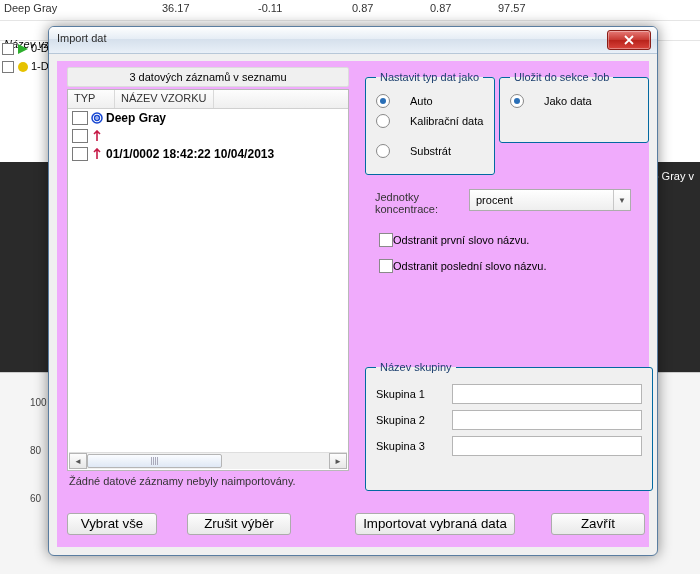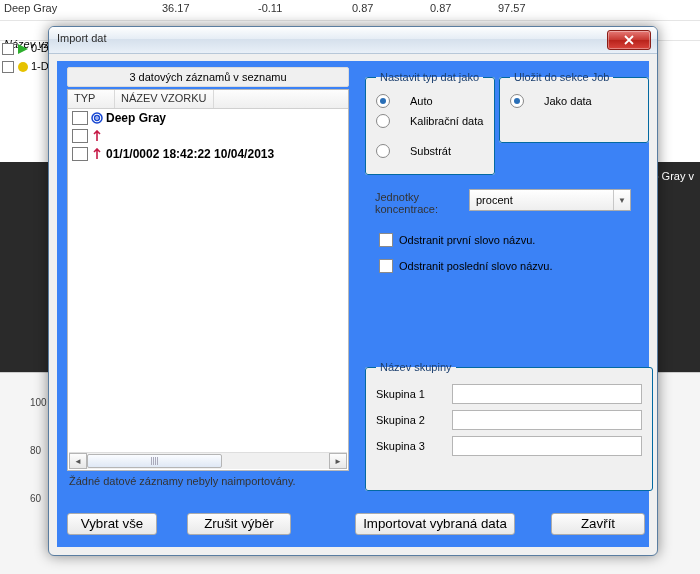--- a/index.html
+++ b/index.html
@@ -16,21 +16,21 @@
   .axis-area{position:absolute;left:0;top:372px;width:700px;height:202px;background:#f5f5f5;border-top:1px solid #ccc}
   .axis-tick{position:absolute;left:30px;color:#444;font-size:10px}
 
   
   .dlg-shadow{position:absolute;left:48px;top:26px;width:608px;height:528px;border:1px solid #5a7da0;border-radius:6px;background:#f0f0f0;box-shadow:0 0 14px rgba(0,0,0,.45)}
   .titlebar{height:26px;border-radius:5px 5px 0 0;background:linear-gradient(#fdfefe,#e6edf5 45%,#d5e0ec 46%,#e9f0f8);border-bottom:1px solid #b7c7d8;position:relative}
   .titlebar .title{position:absolute;left:8px;top:5px;color:#2a2a2a}
   .close-btn{position:absolute;right:6px;top:3px;width:42px;height:18px;border-radius:3px;background:linear-gradient(#e67a76,#c83a33 48%,#b9231b 52%,#d9433b);border:1px solid #8a1e17;box-shadow:inset 0 0 0 1px rgba(255,255,255,.35);color:#fff;text-align:center;line-height:16px;font-size:11px;cursor:default}
   .close-btn svg{vertical-align:middle}
 
-  .dlg-body{position:absolute;left:8px;top:34px;right:8px;bottom:8px;background:#3b82f6}
+  .dlg-body{position:absolute;left:8px;top:34px;right:8px;bottom:8px;background:#f0abfc}
 
   .count-frame{position:absolute;left:10px;top:6px;width:280px;height:18px;border:1px solid #dcdcdc;border-radius:2px;text-align:center;line-height:18px;background:#f0f0f0}
   .list-box{position:absolute;left:10px;top:28px;width:280px;height:380px;border:1px solid #b9b9b9;background:#fff}
   .list-hdr{height:18px;background:linear-gradient(#fdfdfd,#efefef);border-bottom:1px solid #d0d0d0;display:flex}
   .list-hdr .col{border-right:1px solid #d9d9d9;padding:2px 6px;font-size:11px;color:#333}
   .col-typ{width:34px}
   .list-rows{overflow:hidden}
   .lrow{height:18px;display:flex;align-items:center}
   .lrow .cbox{width:14px;height:12px;border:1px solid #7a7a7a;margin:0 2px 0 4px;background:#fff}
   .ricon{width:14px;height:14px;margin-right:2px;display:flex;align-items:center;justify-content:center}
@@ -47,21 +47,21 @@
   fieldset.grp legend{font-size:11px;color:#1a3e6e;padding:0 4px}
   .grp-type{left:308px;top:10px;width:108px;height:84px}
   .grp-save{left:442px;top:10px;width:128px;height:52px}
   .radio-row{display:flex;align-items:center;height:20px;gap:20px}
   .radio{width:12px;height:12px;border:1px solid #888;border-radius:50%;background:#fff;display:inline-flex;align-items:center;justify-content:center}
   .radio.sel::after{content:"";width:6px;height:6px;border-radius:50%;background:#2a6fb7}
   .units-lbl{position:absolute;left:318px;top:130px;width:80px;color:#333}
   .combo{position:absolute;left:412px;top:128px;width:160px;height:20px;border:1px solid #acacac;background:linear-gradient(#fff,#eee);display:flex;align-items:center}
   .combo span{flex:1;padding:0 6px}
   .combo .arr{width:16px;height:100%;border-left:1px solid #c7c7c7;display:flex;align-items:center;justify-content:center;color:#555;font-size:8px}
-  .chkrow{position:absolute;left:322px;display:flex;align-items:center;gap:6px}
+  .chkrow{position:absolute;left:322px;display:flex;align-items:center;}
   .chkrow .cb{width:12px;height:12px;border:1px solid #8a8a8a;background:#fff}
   .grp-names{left:308px;top:300px;width:266px;height:110px}
   .name-row{display:flex;align-items:center;height:26px;gap:16px}
   .name-row label{width:60px}
   .name-row input{flex:1;height:18px;border:1px solid #b5b5b5;background:#fff;padding:0 4px;font:inherit}
 
   .btn{position:absolute;height:22px;border:1px solid #acacac;border-radius:3px;background:linear-gradient(#fdfdfd,#e9e9e9);text-align:center;line-height:20px;padding:0;cursor:default}
   .btn-sel{left:10px;top:452px;width:90px}
   .btn-unsel{left:130px;top:452px;width:104px}
   .btn-import{left:298px;top:452px;width:160px}

